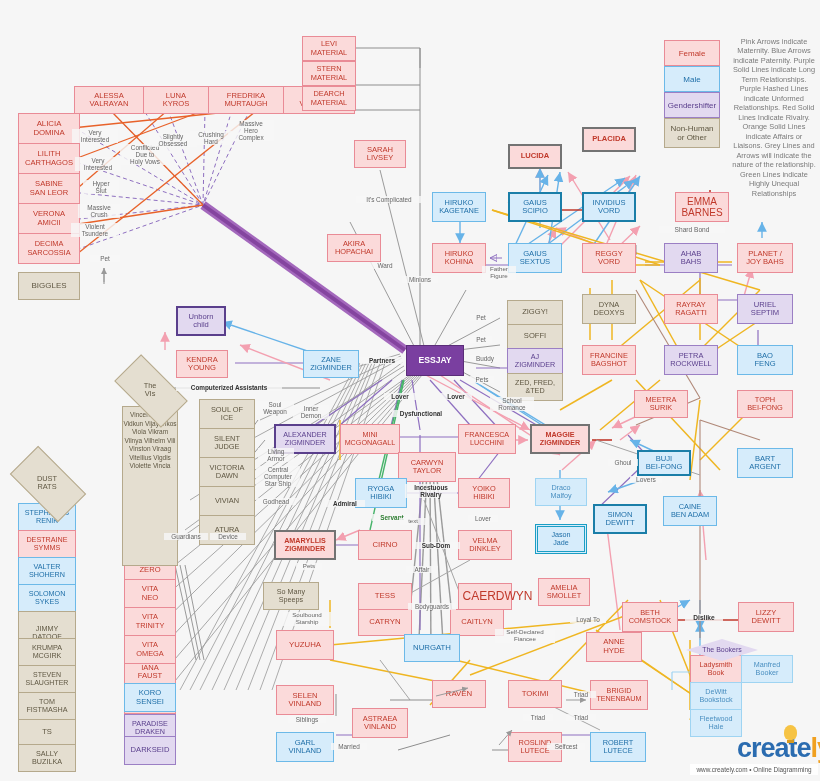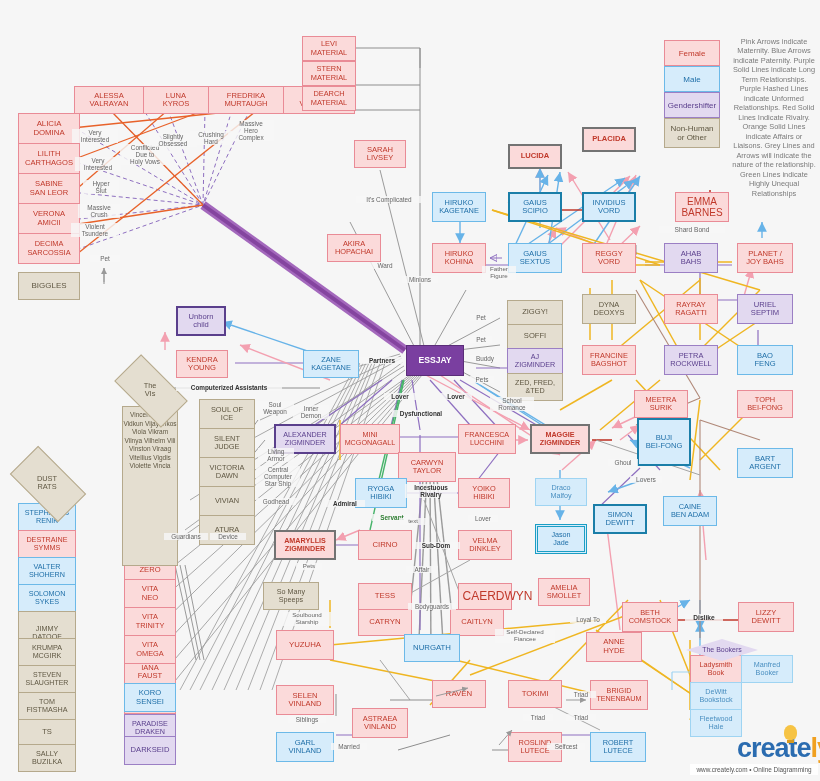--- a/index.html
+++ b/index.html
@@ -384,39 +384,39 @@
 BAGSHOT</span></div>
   <div class="node gend" style="left:664px;top:345px;width:54px;height:30px;font-size:7.4px;"><span>PETRA
 ROCKWELL</span></div>
   <div class="node male" style="left:737px;top:345px;width:56px;height:30px;font-size:7.6px;"><span>BAO
 FENG</span></div>
 
   <div class="node female" style="left:634px;top:390px;width:54px;height:28px;font-size:7.4px;"><span>MEETRA
 SURIK</span></div>
   <div class="node female" style="left:737px;top:390px;width:56px;height:28px;font-size:7.4px;"><span>TOPH
 BEI-FONG</span></div>
-  <div class="node male hl" style="left:637px;top:418px;width:54px;height:48px;font-size:7.6px;"><span>BUJI
+  <div class="node male hl" style="left:637px;top:450px;width:54px;height:26px;font-size:7.6px;"><span>BUJI
 BEI-FONG</span></div>
   <div class="node male" style="left:737px;top:448px;width:56px;height:30px;font-size:7.6px;"><span>BART
 ARGENT</span></div>
   <div class="node male hl" style="left:593px;top:504px;width:54px;height:30px;font-size:7.6px;"><span>SIMON
 DEWITT</span></div>
   <div class="node male" style="left:663px;top:496px;width:54px;height:30px;font-size:7.4px;"><span>CAINE
 BEN ADAM</span></div>
   <div class="node female" style="left:622px;top:602px;width:56px;height:30px;font-size:7.4px;"><span>BETH
 COMSTOCK</span></div>
   <div class="node female" style="left:738px;top:602px;width:56px;height:30px;font-size:7.6px;"><span>LIZZY
 DEWITT</span></div>
 
   <div class="node gend hl" style="left:176px;top:306px;width:50px;height:30px;font-size:7.6px;"><span>Unborn
 child</span></div>
   <div class="node female" style="left:176px;top:350px;width:52px;height:28px;font-size:7.6px;"><span>KENDRA
 YOUNG</span></div>
   <div class="node male" style="left:303px;top:350px;width:56px;height:28px;font-size:7.4px;"><span>ZANE
-KAGETANE</span></div>
+ZIGMINDER</span></div>
 
   <div class="node essjay" style="left:406px;top:345px;width:58px;height:31px;font-size:8.6px;"><span>ESSJAY</span></div>
 
   <div class="node other" style="left:507px;top:300px;width:56px;height:25px;font-size:7.6px;"><span>ZIGGY!</span></div>
   <div class="node other" style="left:507px;top:324px;width:56px;height:25px;font-size:7.6px;"><span>SOFFI</span></div>
   <div class="node gend" style="left:507px;top:348px;width:56px;height:26px;font-size:7.2px;"><span>AJ
 ZIGMINDER</span></div>
   <div class="node other" style="left:507px;top:373px;width:56px;height:28px;font-size:7.2px;"><span>ZED, FRED,
 &amp;TED</span></div>
 

